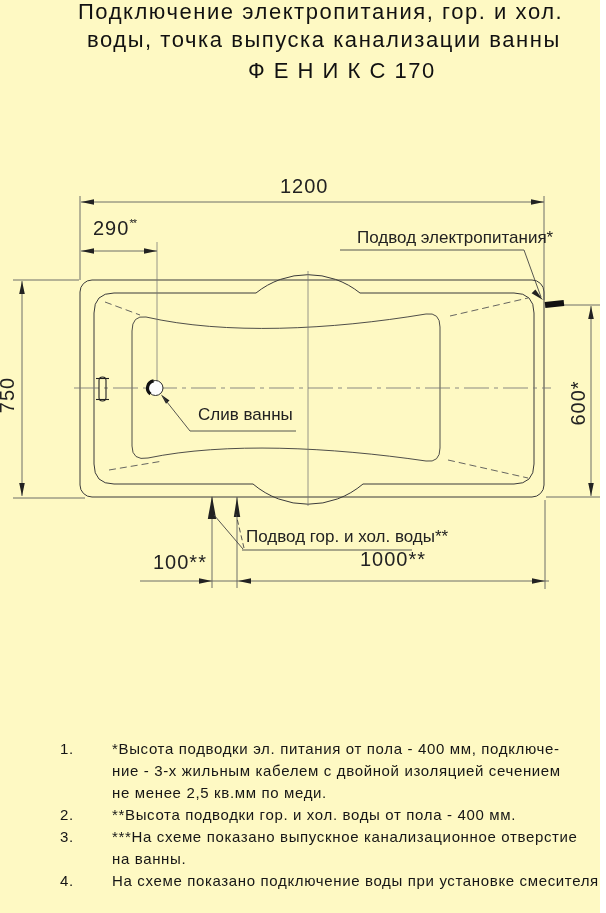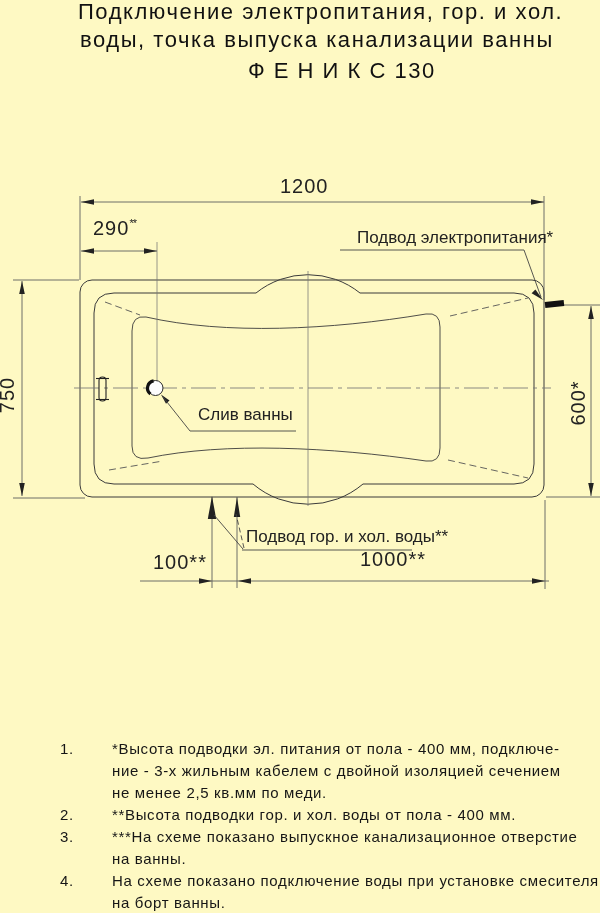--- a/index.html
+++ b/index.html
@@ -95,22 +95,22 @@
     <g fill="none" stroke="#222" stroke-width="1.1">
       <rect x="99" y="377" width="7" height="24" rx="3.5"></rect>
       <line x1="96" y1="378.5" x2="109" y2="378.5"></line>
       <line x1="96" y1="399.5" x2="109" y2="399.5"></line>
     </g>
 
     <rect x="545" y="301" width="19" height="6" fill="#111" transform="rotate(-6 554 304)"></rect>
   </svg>
 
   <div class="tline" style="left:78px;top:1px;">Подключение электропитания, гор. и хол.</div>
-  <div class="tline" style="left:80px;top:29px;">воды, точка выпуска канализации ванны</div>
-  <div class="tline model" style="left:248px;top:60px;">Ф Е Н И К С 130</div>
+  <div class="tline" style="left:87px;top:29px;">воды, точка выпуска канализации ванны</div>
+  <div class="tline model" style="left:248px;top:60px;">Ф Е Н И К С 170</div>
 
   <div class="dim" style="left:280px;top:176px;"><span>1200</span></div>
   <div class="dim" style="left:93px;top:218px;"><span>290</span><sup>**</sup></div>
   <div class="dim rot" style="left:-15px;top:385px;width:44px;"><span>750</span></div>
   <div class="dim rot" style="left:553px;top:393px;width:50px;"><span>600*</span></div>
   <div class="dim" style="left:153px;top:552px;"><span>100**</span></div>
   <div class="dim" style="left:360px;top:549px;"><span>1000**</span></div>
 
   <div class="lbl" style="left:357px;top:229px;">Подвод электропитания*</div>
   <div class="lbl" style="left:198px;top:406px;">Слив ванны</div>
@@ -135,18 +135,17 @@
       <span class="num">3.</span>
       <div class="nl">
         <div>***На схеме показано выпускное канализационное отверстие</div>
         <div>на ванны.</div>
       </div>
     </div>
     <div class="note">
       <span class="num">4.</span>
       <div class="nl">
         <div>На схеме показано подключение воды при установке смесителя</div>
-        <div>на борт ванны.</div>
       </div>
     </div>
   </div>
 
 </div>
 
 </body></html>

